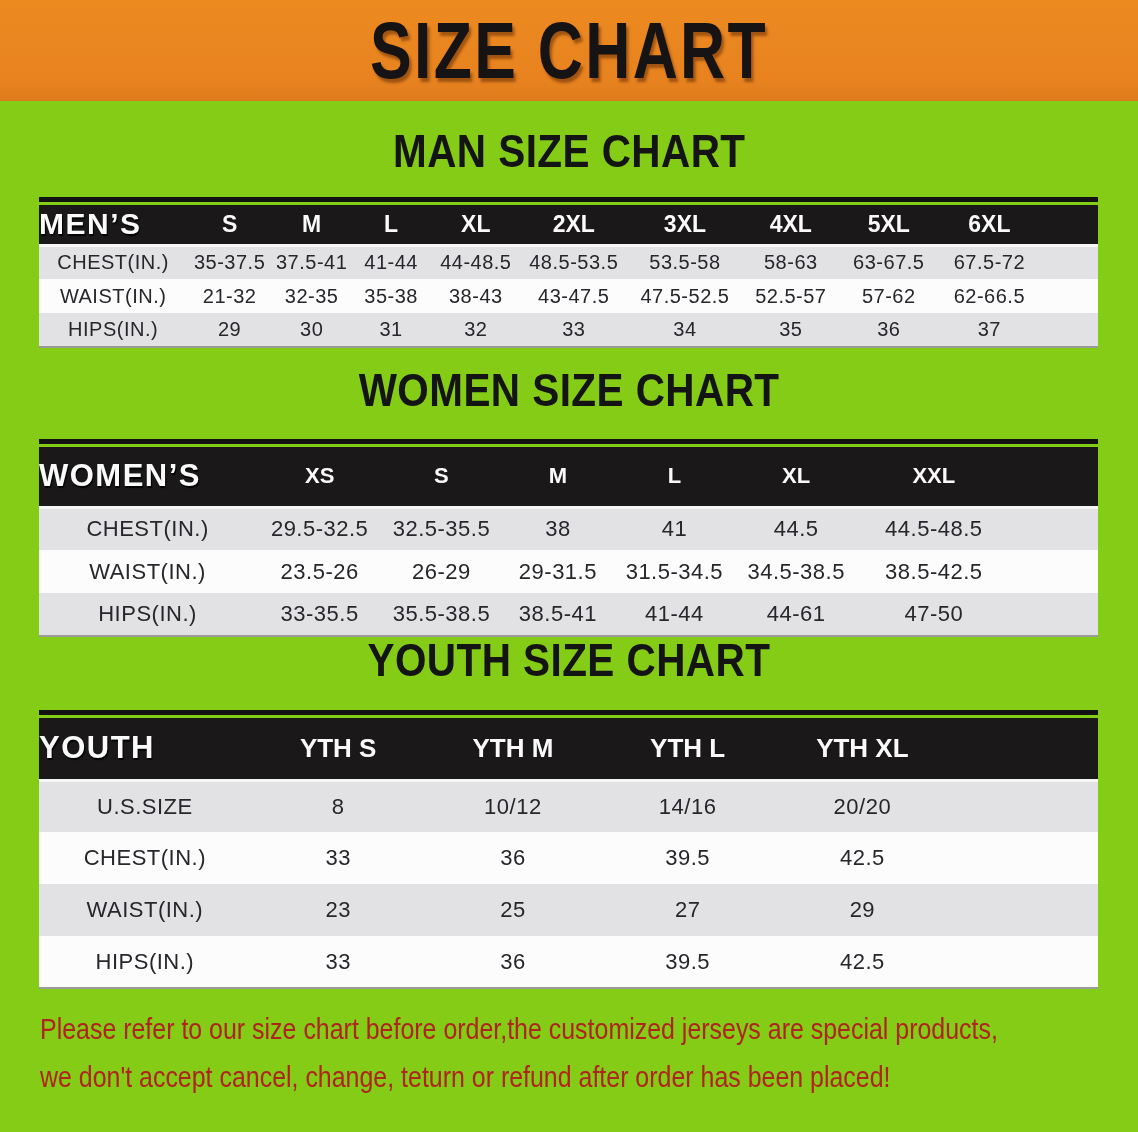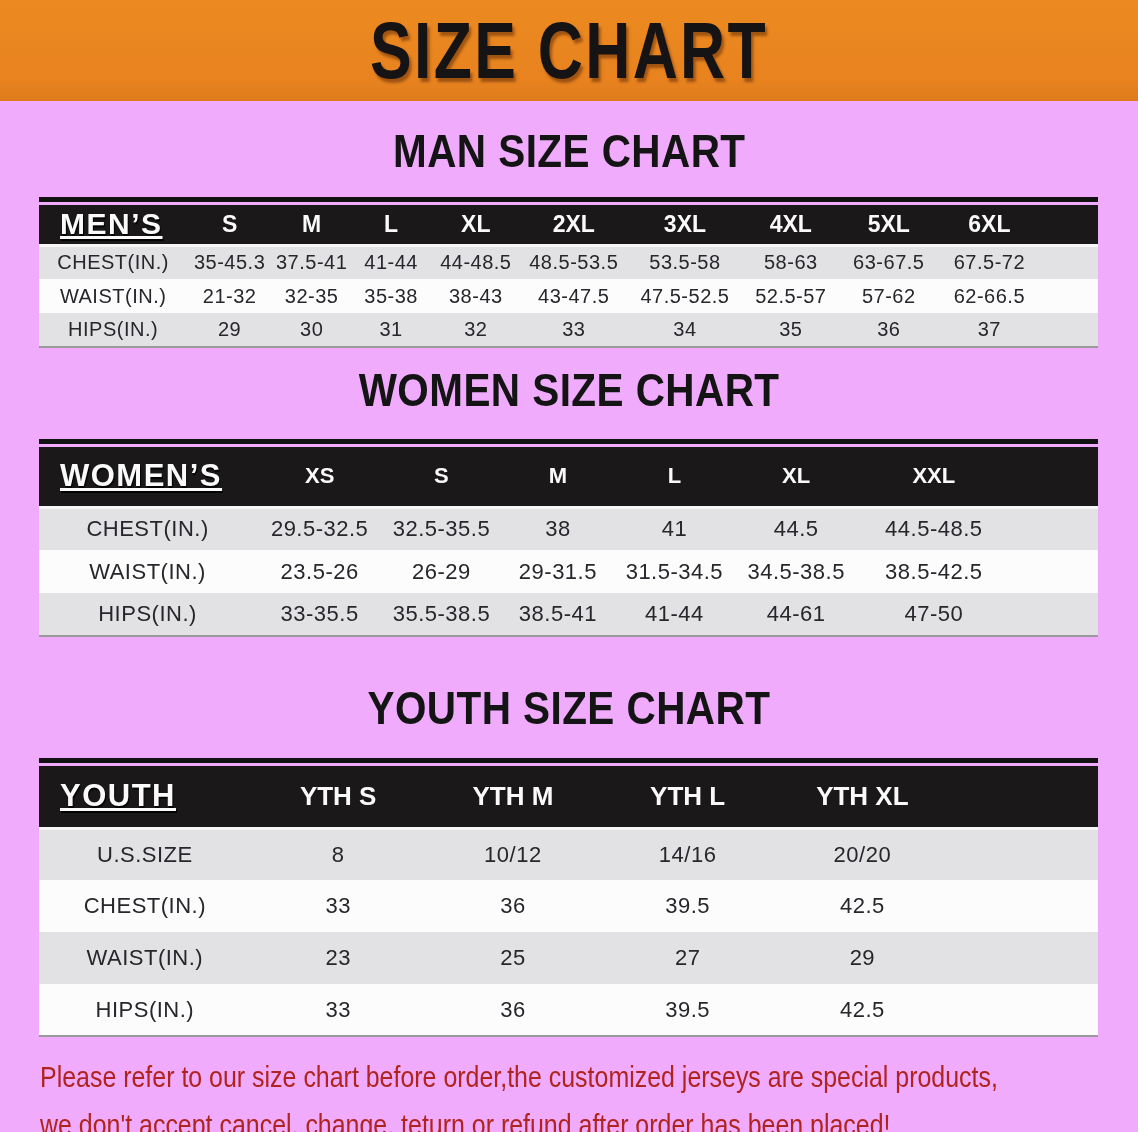--- a/index.html
+++ b/index.html
@@ -1,46 +1,46 @@
 <!DOCTYPE html>
 <html><head>
 <meta charset="utf-8">
 <style>
   * { margin:0; padding:0; box-sizing:border-box; }
   html,body { background:#ffffff; }
   body { width:1138px; height:1132px; overflow:hidden;
          font-family:"Liberation Sans", sans-serif; }
-  .page { width:1138px; height:1132px; background:#f0abfc; overflow:hidden; }
+  .page { width:1138px; height:1132px; background:#84cc16; overflow:hidden; }
 
   
   .banner { height:101px; background:linear-gradient(#ec8a20 0%, #e8831f 78%, #dd7b1c 100%);
             display:flex; align-items:center; justify-content:center; }
   .banner-title { display:inline-block; font-size:80px; font-weight:bold; color:#161314;
                   transform:scaleX(0.78); letter-spacing:3px; line-height:1;
                   text-shadow:3px 4px 3px rgba(70,25,0,0.45); white-space:nowrap; }
 
   
   .sec-heading { text-align:center; line-height:1; }
   .sec-heading > span { display:inline-block; font-size:46px; font-weight:bold; color:#141414;
                         transform:scaleX(0.88); letter-spacing:0.5px; white-space:nowrap; }
   .h-men   { margin-top:27px; }
   .h-women { margin-top:19px; }
-  .h-youth { margin-top:48px; }
+  .h-youth { }
 
   
   .twrap { width:1059px; margin-left:39px; border-top:5px solid #121212; padding-top:3px; }
   .t-men   { margin-top:23px; }
   .t-women { margin-top:26px; }
   .t-youth { margin-top:27px; }
   table { width:100%; border-collapse:collapse; table-layout:fixed; }
   thead tr { background:#1a1819; }
   thead th { color:#fafafa; font-weight:bold; text-align:center; vertical-align:middle;
              border-bottom:3px solid #f6f6f7; white-space:nowrap; }
-  th.corner { text-align:left; padding-left:21px; letter-spacing:1.5px;
-              text-shadow:1px 2px 1px rgba(0,0,0,0.9);text-decoration:underline; }
+  th.corner { text-align:left; letter-spacing:1.5px;
+              text-shadow:1px 2px 1px rgba(0,0,0,0.9); }
   tbody td { text-align:center; vertical-align:middle; color:#26262b; white-space:nowrap;
              letter-spacing:0.5px; }
   tr.gray  { background:#e2e2e4; }
   tr.white { background:#fcfcfc; }
   .size-table { border-bottom:2px solid #9a9a9c; }
 
   .t-men  thead tr { height:40px; }
   .t-men  tbody tr { height:34px; }
   .t-men  th.corner { font-size:30px; }
   .t-men  th { font-size:23px; }
@@ -102,21 +102,21 @@
           <th>3XL</th>
           <th>4XL</th>
           <th>5XL</th>
           <th>6XL</th>
           <th></th>
         </tr>
       </thead>
       <tbody>
         <tr class="gray">
           <td>CHEST(IN.)</td>
-          <td>35-45.3</td>
+          <td>35-37.5</td>
           <td>37.5-41</td>
           <td>41-44</td>
           <td>44-48.5</td>
           <td>48.5-53.5</td>
           <td>53.5-58</td>
           <td>58-63</td>
           <td>63-67.5</td>
           <td>67.5-72</td>
           <td></td>
         </tr>

